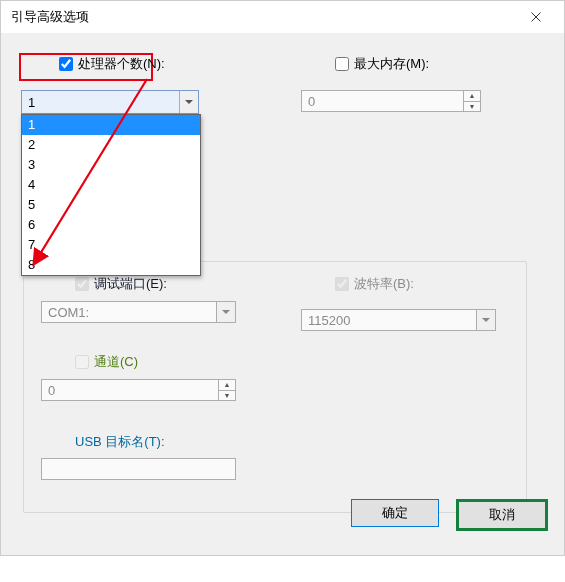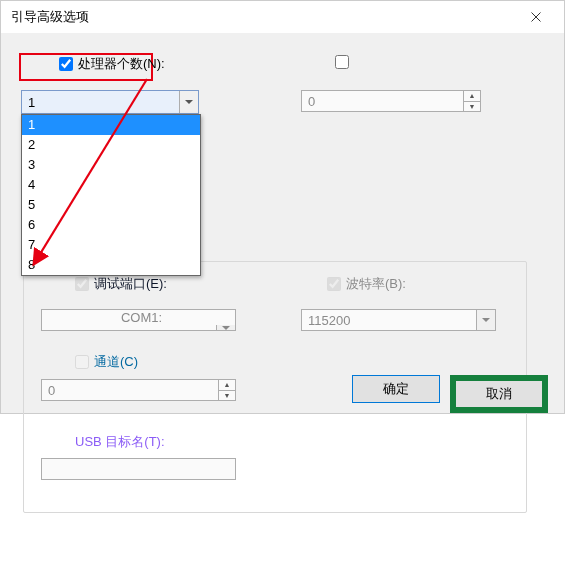--- a/index.html
+++ b/index.html
@@ -8,21 +8,21 @@
     width: 565px;
     height: 582px;
     font-family: "Microsoft YaHei", "Segoe UI", sans-serif;
     font-size: 13px;
     background: #fff;
     color: #000;
     overflow: hidden;
   }
   .window {
     width: 565px;
-    height: 414px;
+    height: 556px;
     background: #f0f0f0;
     border: 1px solid #ccc;
     box-sizing: border-box;
     position: relative;
   }
   .titlebar {
     height: 32px;
     background: #ffffff;
     border-bottom: 1px solid #e0e0e0;
     display: flex;
@@ -57,21 +57,21 @@
   }
   input[type=checkbox] {
     width: 14px; height: 14px;
     margin: 0;
   }
   input[type=checkbox]:disabled { opacity: .6; }
   
   #row-procs { left: 24px; top: 22px; }
   #row-maxmem { left: 300px; top: 22px; }
   #row-debugport { left: 40px; top: 242px; }   
-  #row-baud { left: 292px; top: 242px; align-items: center; }
+  #row-baud { left: 300px; top: 242px; align-items: center; }
   #row-channel { left: 40px; top: 320px; }
   #row-usbtarget { left: 40px; top: 400px; }
 
   .label { font-size: 13px; }
   .field {
     position: absolute;
     background: #fff;
     border: 1px solid #adadad;
     height: 22px;
     box-sizing: border-box;
@@ -97,21 +97,21 @@
     width: 18px; height: 100%; margin-left: auto;
     border-left: 1px solid #adadad;
     display: flex; align-items: center; justify-content: center;
     font-size: 9px; color: #555;
     background: #f0f0f0;
   }
 
   
   #field-procs-select { left: 20px; top: 57px; width: 178px; height: 24px; border: 1px solid #7a9acb; background: #e8f0fb; }
   #field-maxmem  { left: 300px; top: 57px; width: 180px; }
-  #field-com     { left: 40px;  top: 276px; width: 195px; flex-direction: column; }
+  #field-com     { left: 40px;  top: 268px; width: 195px; }
   #field-baud    { left: 300px; top: 268px; width: 195px; margin-top: 8px; }
   #field-channel { left: 40px;  top: 346px; width: 195px; }
   #field-usb     { left: 40px;  top: 425px; width: 195px; }
 
   
   .groupbox {
     position: absolute;
     left: 22px; top: 228px; width: 502px; height: 250px;
     border: 1px solid #d8d8d8;
     border-radius: 2px;
@@ -140,27 +140,27 @@
     position: absolute;
     left: 18px; top: 44px;
     width: 170px; height: 200px;
     z-index: 20;
     pointer-events: none;
   }
 
   
   .btn-row {
     position: absolute;
-    right: 16px; bottom: 0;
-    display: flex; gap: 10px; margin-left: 18px;
+    right: 16px; bottom: 24px;
+    display: flex; gap: 17px; margin-left: 18px;
   }
   .btn {
     width: 86px; height: 26px;
     background: #e1e1e1;
-    border: 6px solid #15803d;
+    border: 3px solid #15803d;
     font-size: 13px;
     display: flex; align-items: center; justify-content: center;
   }
   .btn.primary { border: 1.5px solid #0078d7; }
 </style>
 </head>
 <body>
 
 <div class="window">
   <div class="titlebar">
@@ -177,20 +177,21 @@
 
     <div class="red-highlight"></div>
 
     <div id="row-procs" class="check-row">
       <input type="checkbox" checked="" style="">
       <span class="label">处理器个数(N):</span>
     </div>
 
     <div id="row-maxmem" class="check-row">
       <input type="checkbox" style="">
+      <span class="label">最大内存(M):</span>
     </div>
 
     <div id="field-procs-select" class="field">
       <span>1</span>
       <div class="combo-btn">
         <svg width="8" height="4" viewBox="0 0 8 4">
             <polygon points="0,0 8,0 4,4" fill="#555"></polygon>
           </svg>
       </div>
     </div>
@@ -247,32 +248,32 @@
       <span>115200</span>
       <div class="combo-btn">
         <svg width="8" height="4" viewBox="0 0 8 4">
             <polygon points="0,0 8,0 4,4" fill="#888"></polygon>
           </svg>
       </div>
     </div>
 
     <div id="row-channel" class="check-row">
       <input type="checkbox" disabled="" style="">
-      <span class="label" style="color:#0369a1">通道(C)</span>
+      <span class="label" style="color:#4d7c0f">通道(C)</span>
     </div>
     <div id="field-channel" class="field disabled">
       <span>0</span>
       <div class="spinner">
         <div class="up">▲</div>
         <div class="down">▼</div>
       </div>
     </div>
 
     <div id="row-usbtarget" class="check-row">
-      <span class="label" style="color:#8b5cf6">USB 目标名(T):</span>
+      <span class="label" style="color:#0369a1">USB 目标名(T):</span>
     </div>
     <div id="field-usb" class="field disabled">
       <span></span>
     </div>
 
     <div class="btn-row">
       <div class="btn primary">
         <span>确定</span>
       </div>
       <div class="btn">

